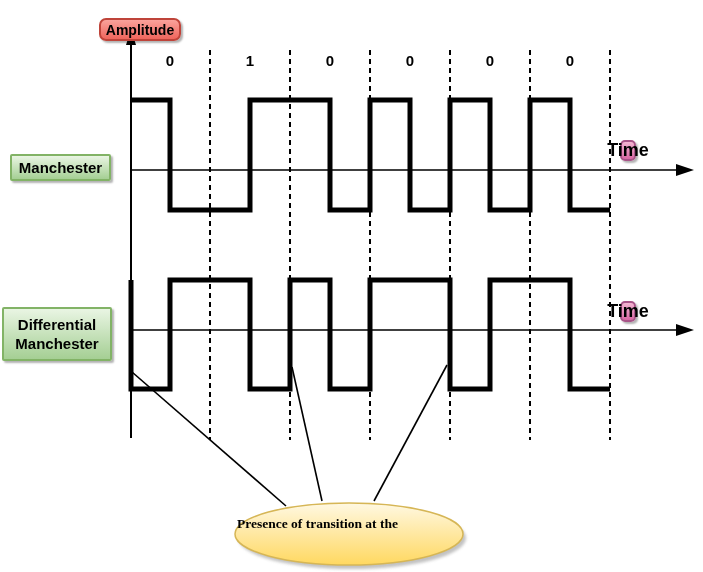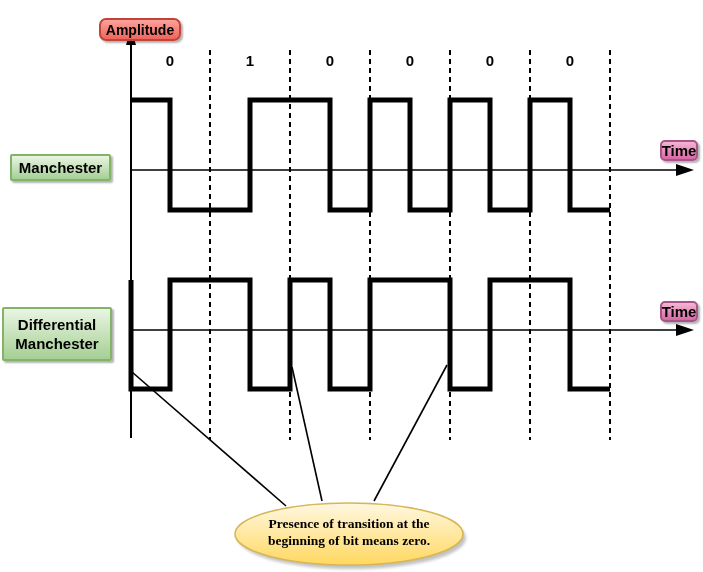--- a/index.html
+++ b/index.html
@@ -11,29 +11,29 @@
   .badge.red{left:99px;top:18px;width:82px;height:23px;font-size:14px;
          background:linear-gradient(var(--amp-top),var(--amp-bottom));
          border:2px solid var(--amp-border);border-radius:7px;
          box-shadow:2px 2px 2px rgba(0,0,0,.3);}
   .badge.green{background:linear-gradient(var(--green-top),var(--green-bottom));
          border:2px solid var(--green-border);border-radius:2px;
          box-shadow:2px 2px 2px rgba(0,0,0,.3);}
   #manchester-label{left:10px;top:154px;width:101px;height:27px;font-size:15px;}
   #diff-label{left:2px;top:307px;width:110px;height:54px;font-size:15px;
          line-height:19px;flex-direction:column;}
-  .badge.pink{left:660px;width:38px;height:21px;font-size:15px;
+  .badge.pink{left:620px;width:16px;height:21px;font-size:18px;
          background:linear-gradient(var(--pink-top),var(--pink-bottom));
          border:2px solid var(--pink-border);border-radius:5px;
          box-shadow:2px 2px 2px rgba(0,0,0,.3);}
   #time-upper{top:140px;}
   #time-lower{top:301px;}
   .bit{position:absolute;top:52px;width:20px;text-align:center;
        font-size:15px;font-weight:bold;color:#000;}
-  .callout-text{position:absolute;left:237px;top:515px;width:224px;text-align:center;
+  .callout-text{position:absolute;left:237px;top:515px;width:224px;
        font-family:"Liberation Serif","DejaVu Serif",serif;font-weight:bold;
        font-size:13.5px;line-height:17px;color:#000;}
 </style>
 </head>
 <body>
 
 <div class="stage">
   <svg id="diagram" width="703" height="572">
       <defs>
         <linearGradient id="eg" x1="0" y1="0" x2="0" y2="1">
@@ -80,15 +80,14 @@
 
   <span class="bit" style="left: 160px;">0</span>
   <span class="bit" style="left: 240px;">1</span>
   <span class="bit" style="left: 320px;">0</span>
   <span class="bit" style="left: 400px;">0</span>
   <span class="bit" style="left: 480px;">0</span>
   <span class="bit" style="left: 560px;">0</span>
 
   <div class="callout-text">
     <div>Presence of transition at the</div>
-    <div>beginning of bit means zero.</div>
   </div>
 </div>
 
 </body></html>

